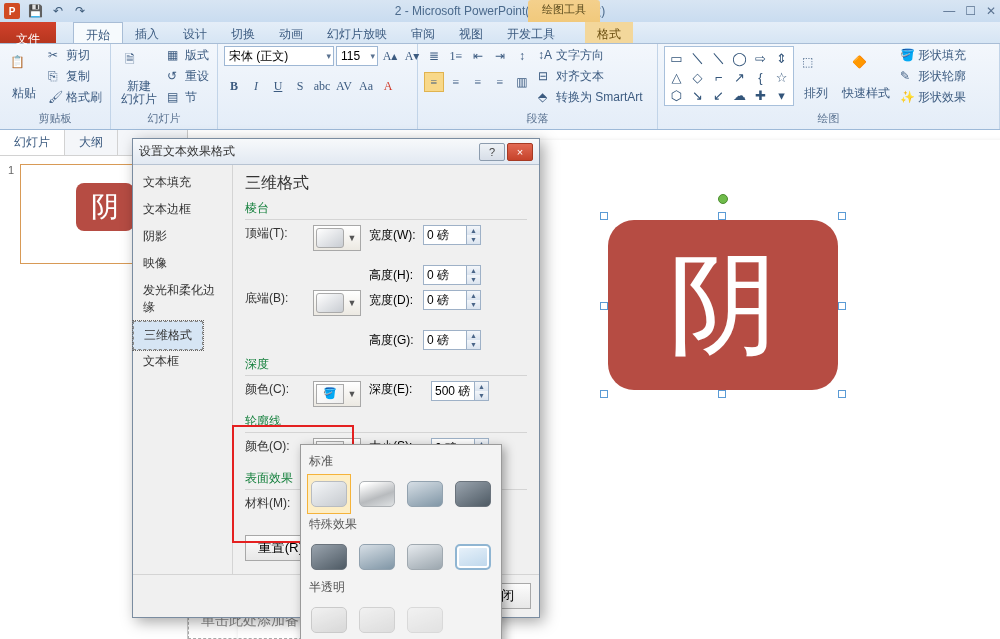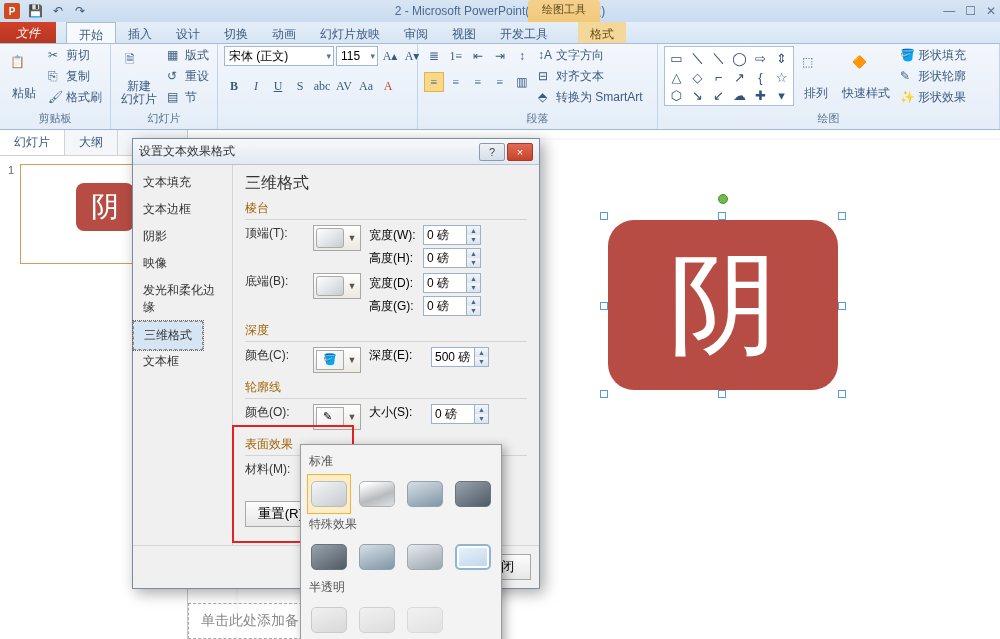--- a/index.html
+++ b/index.html
@@ -9,21 +9,21 @@
 .titlebar { height: 22px; background: linear-gradient(#d8e5f3, #c9dcf0); display: flex; align-items: center; padding: 0 4px; position: relative; }
 .titlebar .logo { width: 16px; height: 16px; background: #d04a22; border-radius: 2px; color: #fff; font-size: 10px; font-weight: bold; display: flex; align-items: center; justify-content: center; }
 .qat { display: flex; gap: 6px; margin-left: 8px; }
 .qat-btn { width: 16px; height: 16px; display: flex; align-items: center; justify-content: center; color: #3b5978; }
 .title-text { position: absolute; left: 50%; transform: translateX(-50%); color: #4b6a8c; font-size: 12px; }
 .win-ctrls { position: absolute; right: 4px; display: flex; gap: 10px; color: #5a7290; }
 .context-tab-title { position: absolute; top: 0; left: 528px; height: 22px; padding: 2px 14px 0; background: linear-gradient(#f4d08c, #f1c97c); color: #5a4a1c; font-size: 11px; border-radius: 3px 3px 0 0; }
 
 
 .ribbon-tabs { height: 22px; background: linear-gradient(#e5eef8, #d6e5f4); display: flex; align-items: stretch; border-bottom: 1px solid #a8bdd6; }
-.file-tab { background: linear-gradient(#d2412b, #b6361f); color: #fff; padding: 3px 16px; font-size: 12px; margin-right: 10px; font-style: italic; }
+.file-tab { background: linear-gradient(#d2412b, #b6361f); color: #fff; padding: 9px 16px; font-size: 12px; margin-right: 17px; }
 .tab { padding: 4px 12px; color: #3c5b80; cursor: pointer; }
 .tab.active { background: #f6fafd; border: 1px solid #a8bdd6; border-bottom: none; }
 .context-tab { margin-left: 18px; background: #f3d79b; color: #6a4e10; }
 
 
 .ribbon { height: 86px; background: linear-gradient(#f3f7fc, #e4edf8); border-bottom: 1px solid #9db9d8; display: flex; }
 .group { border-right: 1px solid #c2d4e8; padding: 2px 6px 1px; display: flex; flex-direction: column; justify-content: space-between; height: 100%; }
 .group-label { text-align: center; color: #5a7290; font-size: 11px; padding-bottom: 2px; }
 .group-body { display: flex; align-items: flex-start; gap: 4px; flex: 1; }
 .big-btn { display: flex; flex-direction: column; align-items: center; justify-content: center; gap: 2px; padding: 2px 4px; color: #3c5b80; min-width: 34px; height: 64px; }
@@ -68,33 +68,33 @@
 .dlg-title-text { color: #333; font-size: 12px; }
 .dlg-title-btns { display: flex; gap: 2px; }
 .dlg-t-btn { width: 26px; height: 18px; border: 1px solid #8c9cae; border-radius: 2px; display: flex; align-items: center; justify-content: center; font-size: 11px; background: linear-gradient(#eef2f6,#d7dee8); color:#444; }
 .dlg-t-btn.close { background: linear-gradient(#e26a54,#c6432b); color: #fff; border-color: #a63a24; }
 .dlg-body { display: flex; min-height: 380px; }
 .dlg-nav { width: 100px; border-right: 1px solid #d4d4d4; padding: 4px 0; }
 .dlg-nav-item { padding: 5px 10px; color: #333; cursor: pointer; }
 .dlg-nav-item.sel { background: #d6e5f4; outline: 1px dotted #666; }
 .dlg-content { flex: 1; padding: 8px 12px; position: relative; }
 .dlg-heading { font-size: 16px; color: #333; margin-bottom: 6px; }
-.dlg-section { color: #a16207; font-size: 12px; margin-top: 6px; margin-bottom: 2px; }
+.dlg-section { color: #15803d; font-size: 12px; margin-top: 6px; margin-bottom: 2px; }
 .dlg-hr { border: none; border-top: 1px solid #d4d4d4; }
 .form-row { display: flex; align-items: flex-start; gap: 8px; margin: 5px 0; }
 .lbl { width: 60px; color: #333; }
 .drop { display: inline-flex; align-items: center; border: 1px solid #a8a8a8; background: linear-gradient(#fff,#ece9e2); height: 26px; padding: 2px; }
 .drop .swatch { width: 28px; height: 20px; margin-right: 2px; }
 .drop .arrow { width: 12px; display: flex; align-items: center; justify-content: center; color: #555; font-size: 9px; }
 .bevel-swatch { background: linear-gradient(145deg,#fff,#c8ccd2); border:1px solid #aaa; border-radius: 3px; }
 .spinner { display: inline-flex; align-items: stretch; border: 1px solid #9eb1c7; height: 20px; background: #fff; }
 .spinner input { border: none; width: 42px; padding: 0 3px; font-size: 12px; outline: none; }
 .spinner .sbtns { display: flex; flex-direction: column; width: 14px; }
 .spinner .sb { flex: 1; display: flex; align-items: center; justify-content: center; font-size: 7px; background: linear-gradient(#f3f6fa,#dbe4ef); color: #4a6588; border-left: 1px solid #9eb1c7; }
-.pair { display: flex; flex-direction: column; gap: 3px; }
+.pair { display: flex; flex-direction: column; gap: 20px; }
 .pair-line { display: flex; align-items: center; gap: 4px; }
 .sublbl { width: 50px; }
 .btn { border: 1px solid #a8a8a8; background: linear-gradient(#fcfcfc,#e7e7e7); padding: 3px 12px; cursor: pointer; }
 .dlg-footer { display: flex; justify-content: flex-end; padding: 8px; border-top: 1px solid #d4d4d4; }
 .redbox { position: absolute; border: 2px solid #e42020; pointer-events: none; }
 
 
 .mat-popup { position: absolute; left: 300px; top: 444px; width: 202px; background: #f3f3f3; border: 1px solid #9a9a9a; box-shadow: 3px 3px 10px rgba(0,0,0,0.35); z-index: 60; padding: 6px 6px 10px; }
 .mat-head { color: #555; font-size: 12px; padding: 2px 2px 4px; }
 .mat-grid { display: grid; grid-template-columns: repeat(4, 44px); grid-auto-rows: 40px; gap: 4px; }

